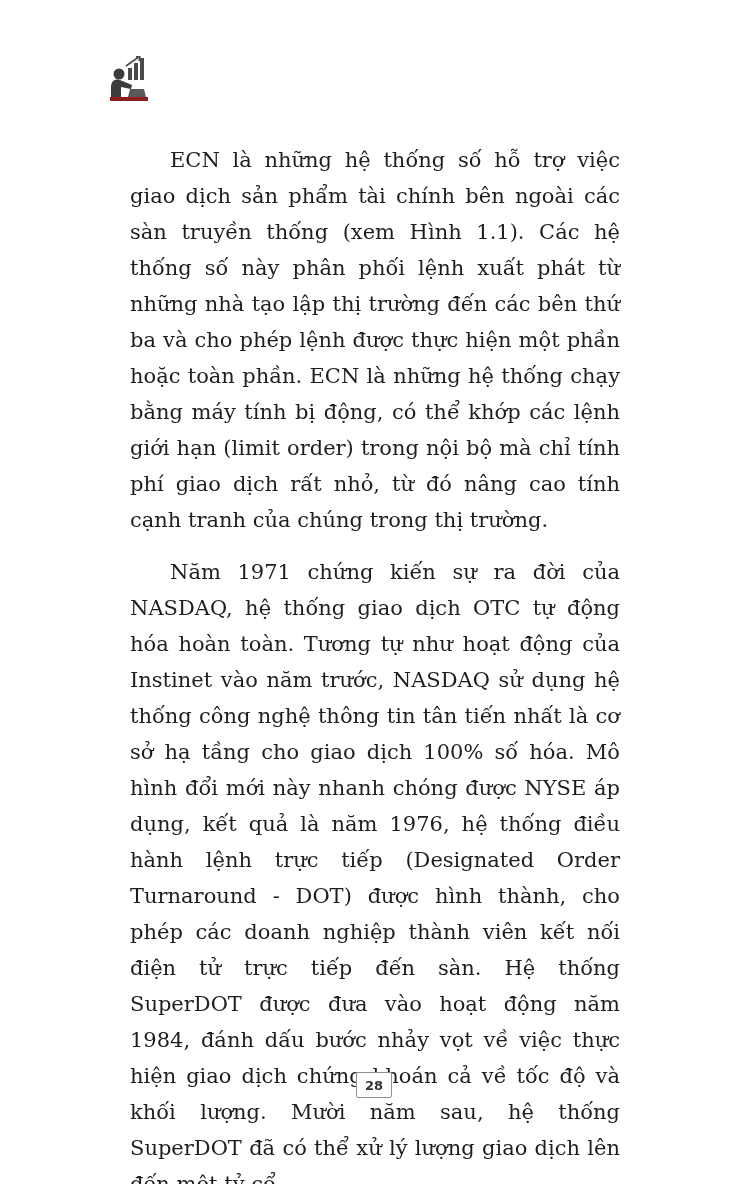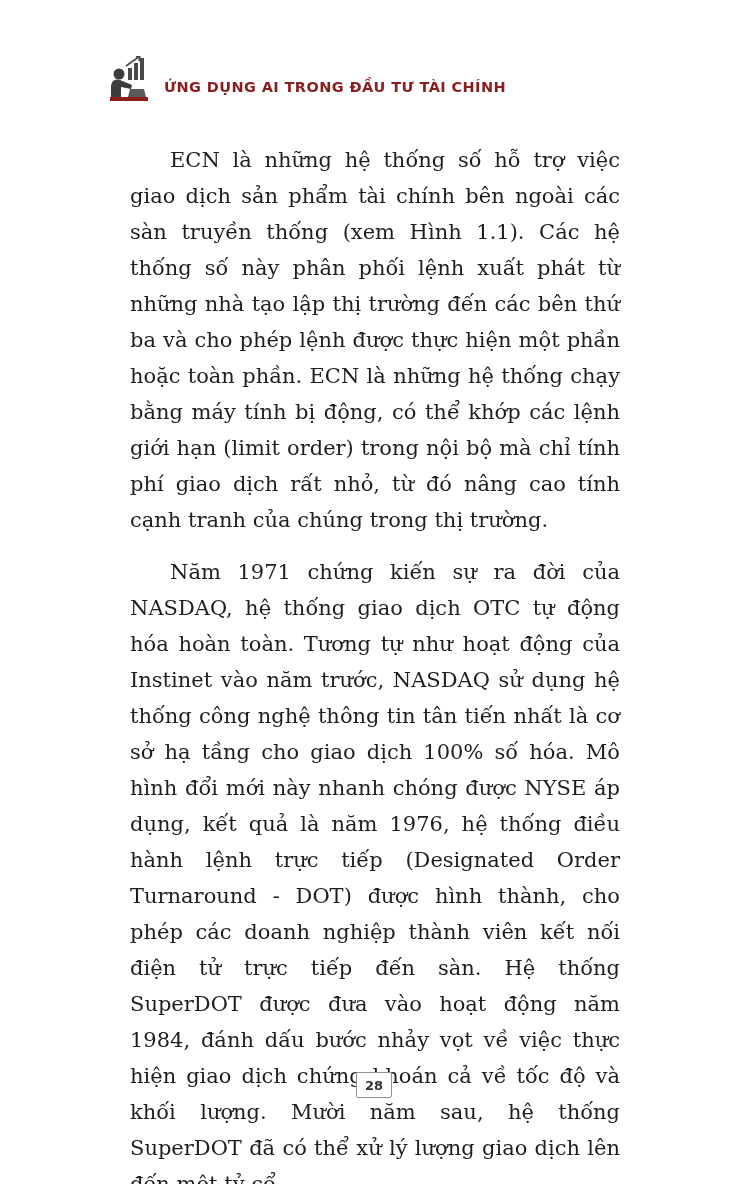--- a/index.html
+++ b/index.html
@@ -88,21 +88,20 @@
         <path d="M20 10 L34 0 L30 1 M34 0 L33 5" stroke="#4a4a4a" stroke-width="1.6" fill="none"></path>
 
         <circle cx="13" cy="18" r="5.5" fill="#3c3c3c"></circle>
 
         <path d="M5 45 L5 30 Q6 22 14 24 L26 29 L25 33 L15 31 L15 45 Z" fill="#3c3c3c"></path>
 
         <rect x="4" y="41" width="38" height="4" fill="#8a1d1d"></rect>
         <path d="M24 33 L38 33 L40 41 L22 41 Z" fill="#5a5a5a"></path>
       </svg>
     </span>
-    <span class="header-title">ỨNG DỤNG AI TRONG ĐẦU TƯ TÀI CHÍNH</span>
   </div>
 
   <div class="body-text">
     <p>ECN là những hệ thống số hỗ trợ việc giao dịch sản phẩm tài chính bên ngoài các sàn truyền thống (xem Hình 1.1). Các hệ thống số này phân phối lệnh xuất phát từ những nhà tạo lập thị trường đến các bên thứ ba và cho phép lệnh được thực hiện một phần hoặc toàn phần. ECN là những hệ thống chạy bằng máy tính bị động, có thể khớp các lệnh giới hạn (limit order) trong nội bộ mà chỉ tính phí giao dịch rất nhỏ, từ đó nâng cao tính cạnh tranh của chúng trong thị trường.</p>
     <p>Năm 1971 chứng kiến sự ra đời của NASDAQ, hệ thống giao dịch OTC tự động hóa hoàn toàn. Tương tự như hoạt động của Instinet vào năm trước, NASDAQ sử dụng hệ thống công nghệ thông tin tân tiến nhất là cơ sở hạ tầng cho giao dịch 100% số hóa. Mô hình đổi mới này nhanh chóng được NYSE áp dụng, kết quả là năm 1976, hệ thống điều hành lệnh trực tiếp (Designated Order Turnaround - DOT) được hình thành, cho phép các doanh nghiệp thành viên kết nối điện tử trực tiếp đến sàn. Hệ thống SuperDOT được đưa vào hoạt động năm 1984, đánh dấu bước nhảy vọt về việc thực hiện giao dịch chứng khoán cả về tốc độ và khối lượng. Mười năm sau, hệ thống SuperDOT đã có thể xử lý lượng giao dịch lên đến một tỷ cổ</p>
   </div>
 
   <div class="page-number-box">
     <span class="page-number">28</span>
   </div>

